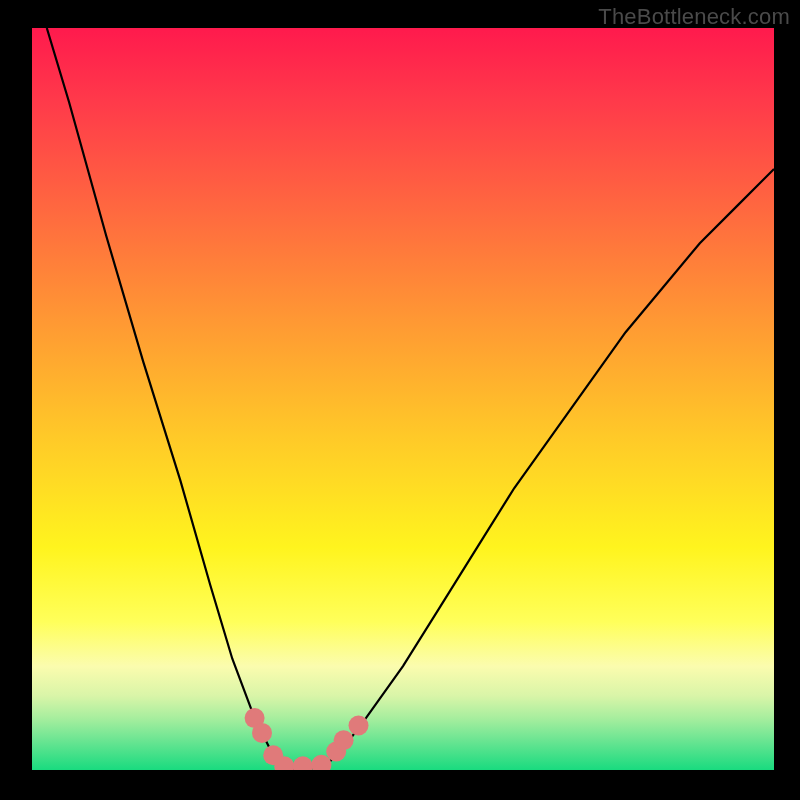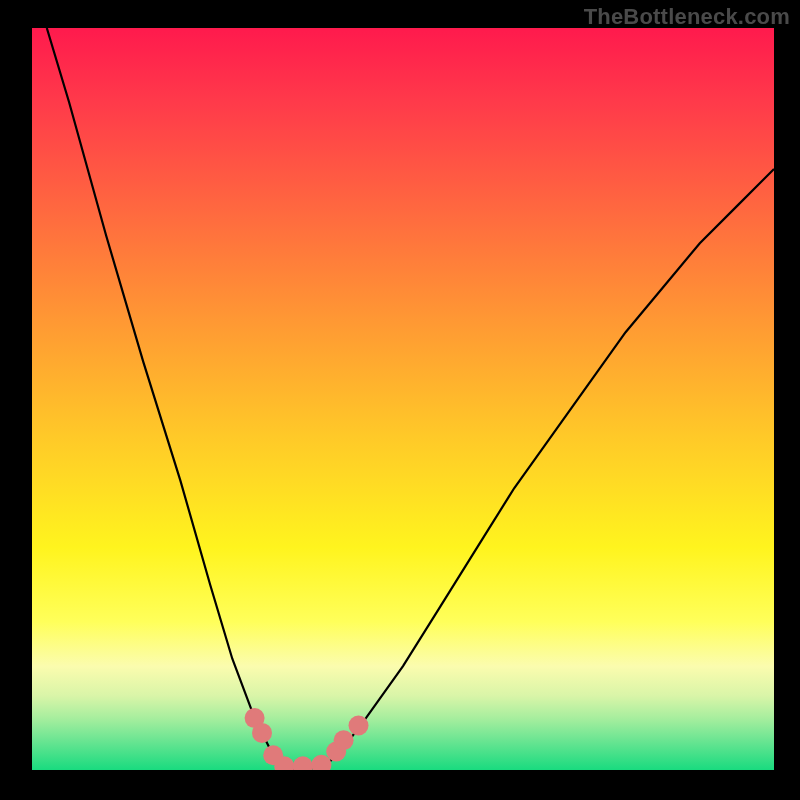--- a/index.html
+++ b/index.html
@@ -37,21 +37,21 @@
       #6be592 96%,
       #19db7f 100%
     );
   }
   .watermark {
     position: absolute;
     top: 4px;
     right: 10px;
     color: #4a4a4a;
     font-size: 22px;
-    font-weight: 700;
+    font-weight: 400;
     letter-spacing: 0.2px;
   }
   svg.curve {
     position: absolute;
     left: 0; top: 0;
     width: 742px;
     height: 742px;
   }
   .curve-path {
     fill: none;

